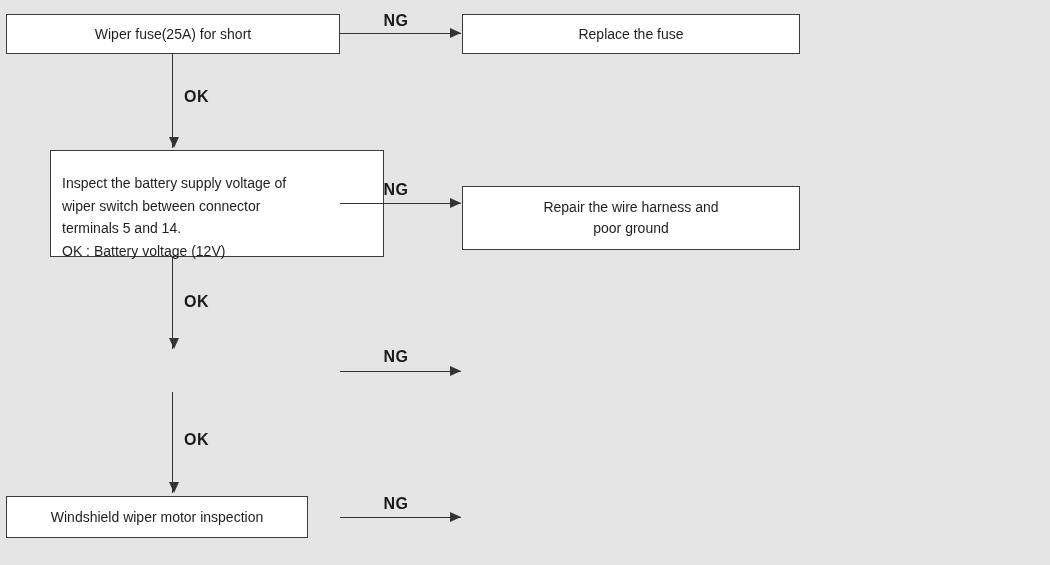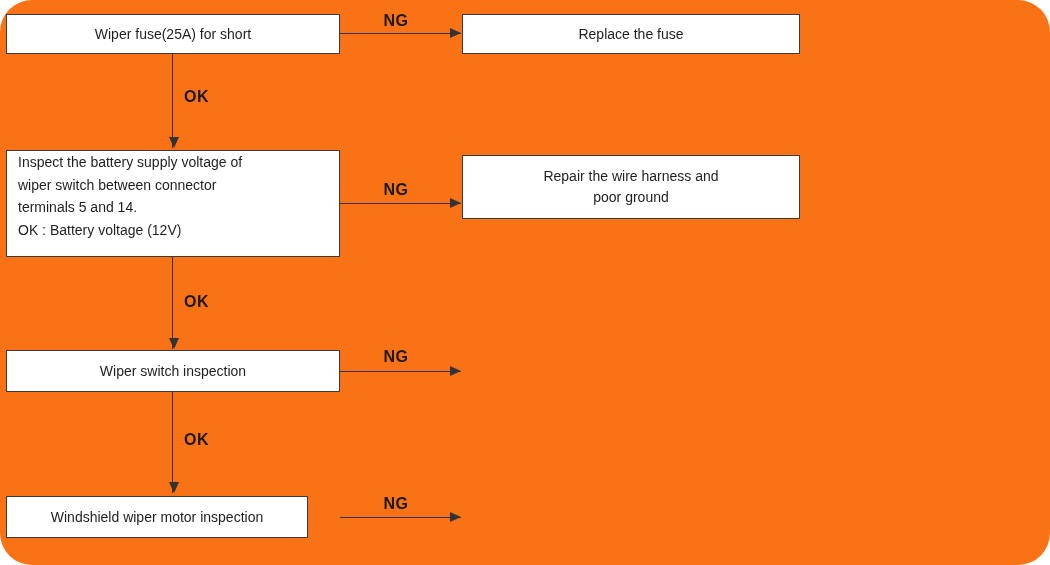--- a/index.html
+++ b/index.html
@@ -4,55 +4,55 @@
 <style>
   html, body {
     margin: 0;
     padding: 0;
     background: #ffffff;
   }
   .canvas {
     position: relative;
     width: 1050px;
     height: 565px;
-    background: #f97316;
+    background: #e5e5e5;
     font-family: "Liberation Sans", "DejaVu Sans", sans-serif;
     color: #1f1f1f;
     overflow: hidden;
-    border-radius: 32px;
   }
   .box {
     position: absolute;
     box-sizing: border-box;
     background: #ffffff;
     border: 1.5px solid #3b3b3b;
     display: flex;
     align-items: center;
     justify-content: center;
     text-align: center;
     white-space: pre-line;
     font-size: 14px;
     line-height: 21px;
     color: #1f1f1f;
   }
   .box.multiline {
     justify-content: flex-start;
     text-align: left;
     align-items: flex-start;
-    padding: 0 11px;
+    padding: 21px 11px;
     line-height: 22.5px;
+    margin-left: 44px;
   }
   
   .step-1 { left: 6px;  top: 14px;  width: 334px; height: 40px; }
   .step-2 { left: 6px;  top: 150px; width: 334px; height: 107px; }
   .step-3 { left: 6px;  top: 350px; width: 334px; height: 42px; }
   .step-4 { left: 6px;  top: 496px; width: 302px; height: 42px; }
   
   .action-1 { left: 462px; top: 14px;  width: 338px; height: 40px; }
-  .action-2 { left: 462px; top: 155px; width: 338px; height: 64px; }
+  .action-2 { left: 462px; top: 186px; width: 338px; height: 64px; }
   .action-3 { left: 462px; top: 350px; width: 338px; height: 42px; }
   .action-4 { left: 462px; top: 495px; width: 338px; height: 43px; }
   
   .arrow-h {
     position: absolute;
     left: 340px;
     width: 121px;
     height: 0;
     border-top: 1.5px solid #333333;
   }
@@ -130,21 +130,20 @@
     <span class="head"></span>
   </div>
   <div class="edge-label ng-label ng-2">NG</div>
   <div class="box action-2">Repair the wire harness and
 poor ground</div>
   <div class="arrow-v arrow-v-2">
     <span class="head"></span>
   </div>
   <div class="edge-label ok-label ok-2">OK</div>
 
-  <div class="box step-3">Wiper switch inspection</div>
   <div class="arrow-h arrow-h-3">
     <span class="head"></span>
   </div>
   <div class="edge-label ng-label ng-3">NG</div>
   <div class="arrow-v arrow-v-3">
     <span class="head"></span>
   </div>
   <div class="edge-label ok-label ok-3">OK</div>
 
   <div class="box step-4">Windshield wiper motor inspection</div>

